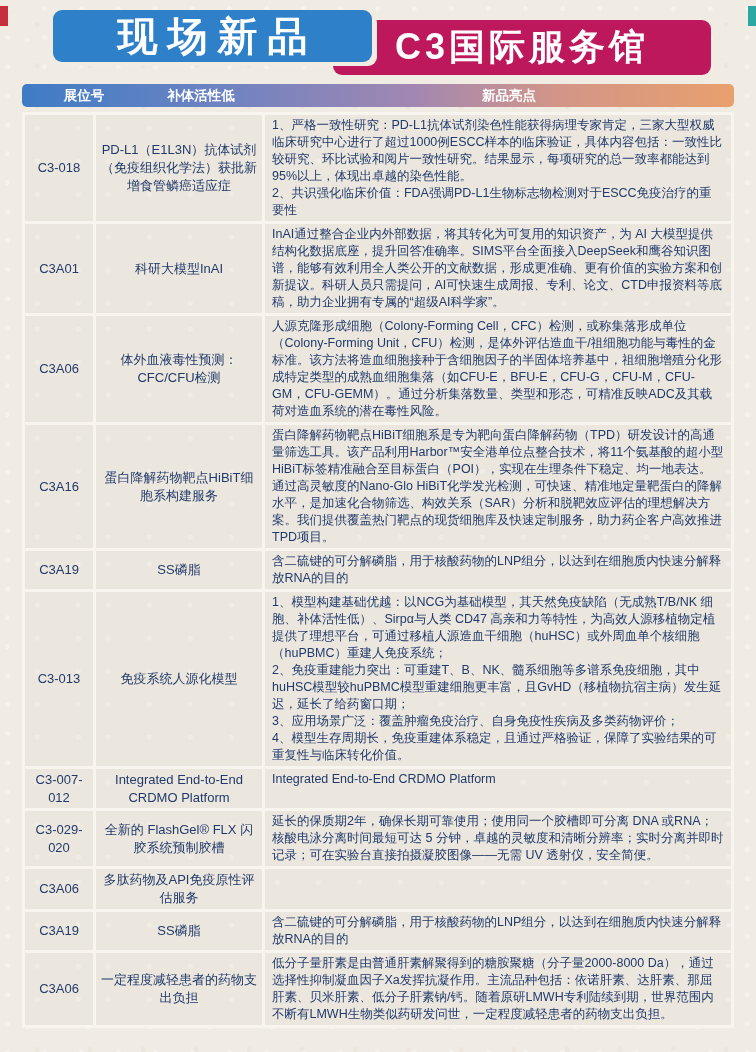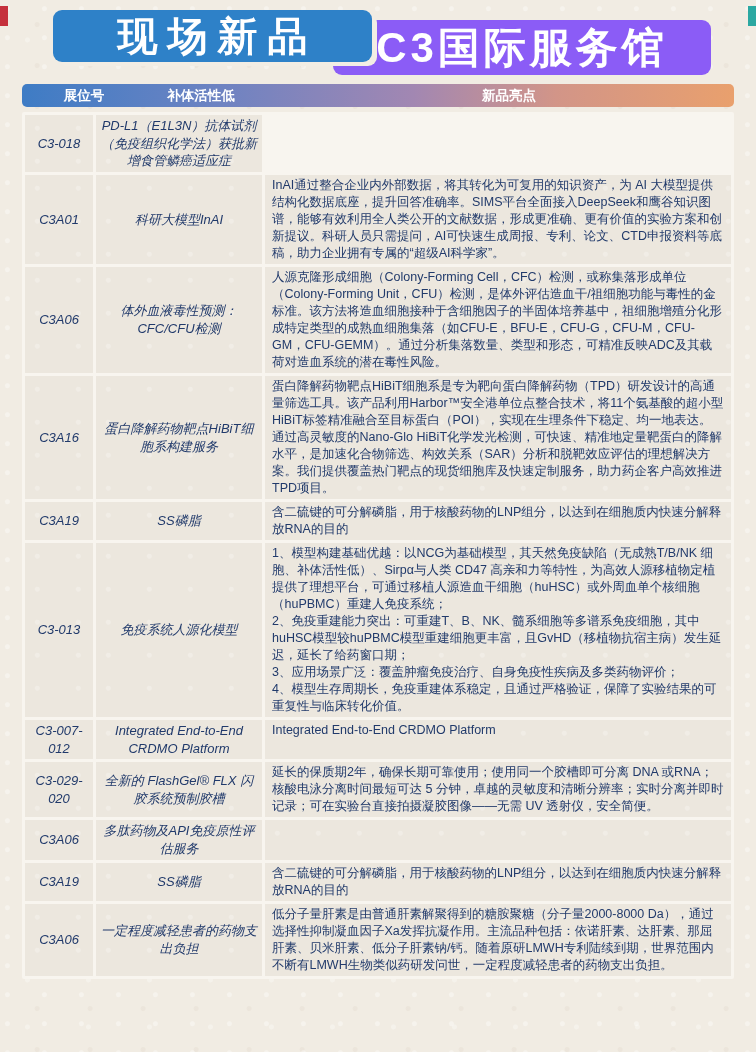--- a/index.html
+++ b/index.html
@@ -29,22 +29,22 @@
   }
   #banner-left {
     left:53px; top:10px; width:319px; height:52px;
     background:#2e81c8; z-index:2;
     font-size:40px; letter-spacing:10px;
     box-shadow:5px 4px 0 #f2ede4;
     text-indent:10px;
   }
   #banner-right {
     left:333px; top:20px; width:378px; height:55px;
-    background:#8b5cf6; z-index:1;
-    font-size:42px; letter-spacing:4px;
+    background:#be185d; z-index:1;
+    font-size:36px; letter-spacing:4px;
   }
 
   .table-area { margin:0 22px; }
   .thead {
     height:23px; border-radius:5px;
     background:linear-gradient(90deg,#3e7cc5 0%,#6e83c2 28%,#a287b2 55%,#d29588 75%,#e9a06d 100%);
     display:grid; grid-template-columns:68px 166px 1fr;
     align-items:center; color:#fff; font-weight:bold; font-size:13.5px;
     margin-bottom:5px;
     padding-left:28px;
@@ -56,21 +56,21 @@
   }
   .tr { display:grid; grid-template-columns:68px 166px 1fr; gap:3px; }
   .td {
     background:#ece7de;
     background-image:radial-gradient(circle at 30% 40%, rgba(255,255,255,.25) 0 2px, transparent 3px);
     background-size:41px 33px;
     font-size:12.5px; line-height:1.36; color:#213a6b;
   }
   .td.booth, .td.name {
     display:flex; align-items:center; justify-content:center;
-    text-align:center; padding:2px 3px; font-size:13px;font-style:italic;
+    text-align:center; padding:2px 3px; font-size:13px;
   }
   .td.hl { padding:2px 7px; white-space:pre-line; text-align:left; }
 </style>
 </head>
 <body>
 
 <div id="edge-left" class="edge-mark"></div>
 <div id="edge-right" class="edge-mark"></div>
 
 <div class="hero">
@@ -86,20 +86,22 @@
   <div class="thead">
     <div class="th">展位号</div>
     <div class="th">补体活性低</div>
     <div class="th">新品亮点</div>
   </div>
 
   <div class="tbody">
     <div class="tr">
       <div class="td booth">C3-018</div>
       <div class="td name">PD-L1（E1L3N）抗体试剂（免疫组织化学法）获批新增食管鳞癌适应症</div>
+      <div class="td hl">1、严格一致性研究：PD-L1抗体试剂染色性能获得病理专家肯定，三家大型权威临床研究中心进行了超过1000例ESCC样本的临床验证，具体内容包括：一致性比较研究、环比试验和阅片一致性研究。结果显示，每项研究的总一致率都能达到95%以上，体现出卓越的染色性能。
+2、共识强化临床价值：FDA强调PD-L1生物标志物检测对于ESCC免疫治疗的重要性</div>
     </div>
     <div class="tr">
       <div class="td booth">C3A01</div>
       <div class="td name">科研大模型InAI</div>
       <div class="td hl">InAI通过整合企业内外部数据，将其转化为可复用的知识资产，为 AI 大模型提供结构化数据底座，提升回答准确率。SIMS平台全面接入DeepSeek和鹰谷知识图谱，能够有效利用全人类公开的文献数据，形成更准确、更有价值的实验方案和创新提议。科研人员只需提问，AI可快速生成周报、专利、论文、CTD申报资料等底稿，助力企业拥有专属的“超级AI科学家”。</div>
     </div>
     <div class="tr">
       <div class="td booth">C3A06</div>
       <div class="td name">体外血液毒性预测：CFC/CFU检测</div>
       <div class="td hl">人源克隆形成细胞（Colony-Forming Cell，CFC）检测，或称集落形成单位（Colony-Forming Unit，CFU）检测，是体外评估造血干/祖细胞功能与毒性的金标准。该方法将造血细胞接种于含细胞因子的半固体培养基中，祖细胞增殖分化形成特定类型的成熟血细胞集落（如CFU-E，BFU-E，CFU-G，CFU-M，CFU-GM，CFU-GEMM）。通过分析集落数量、类型和形态，可精准反映ADC及其载荷对造血系统的潜在毒性风险。</div>

